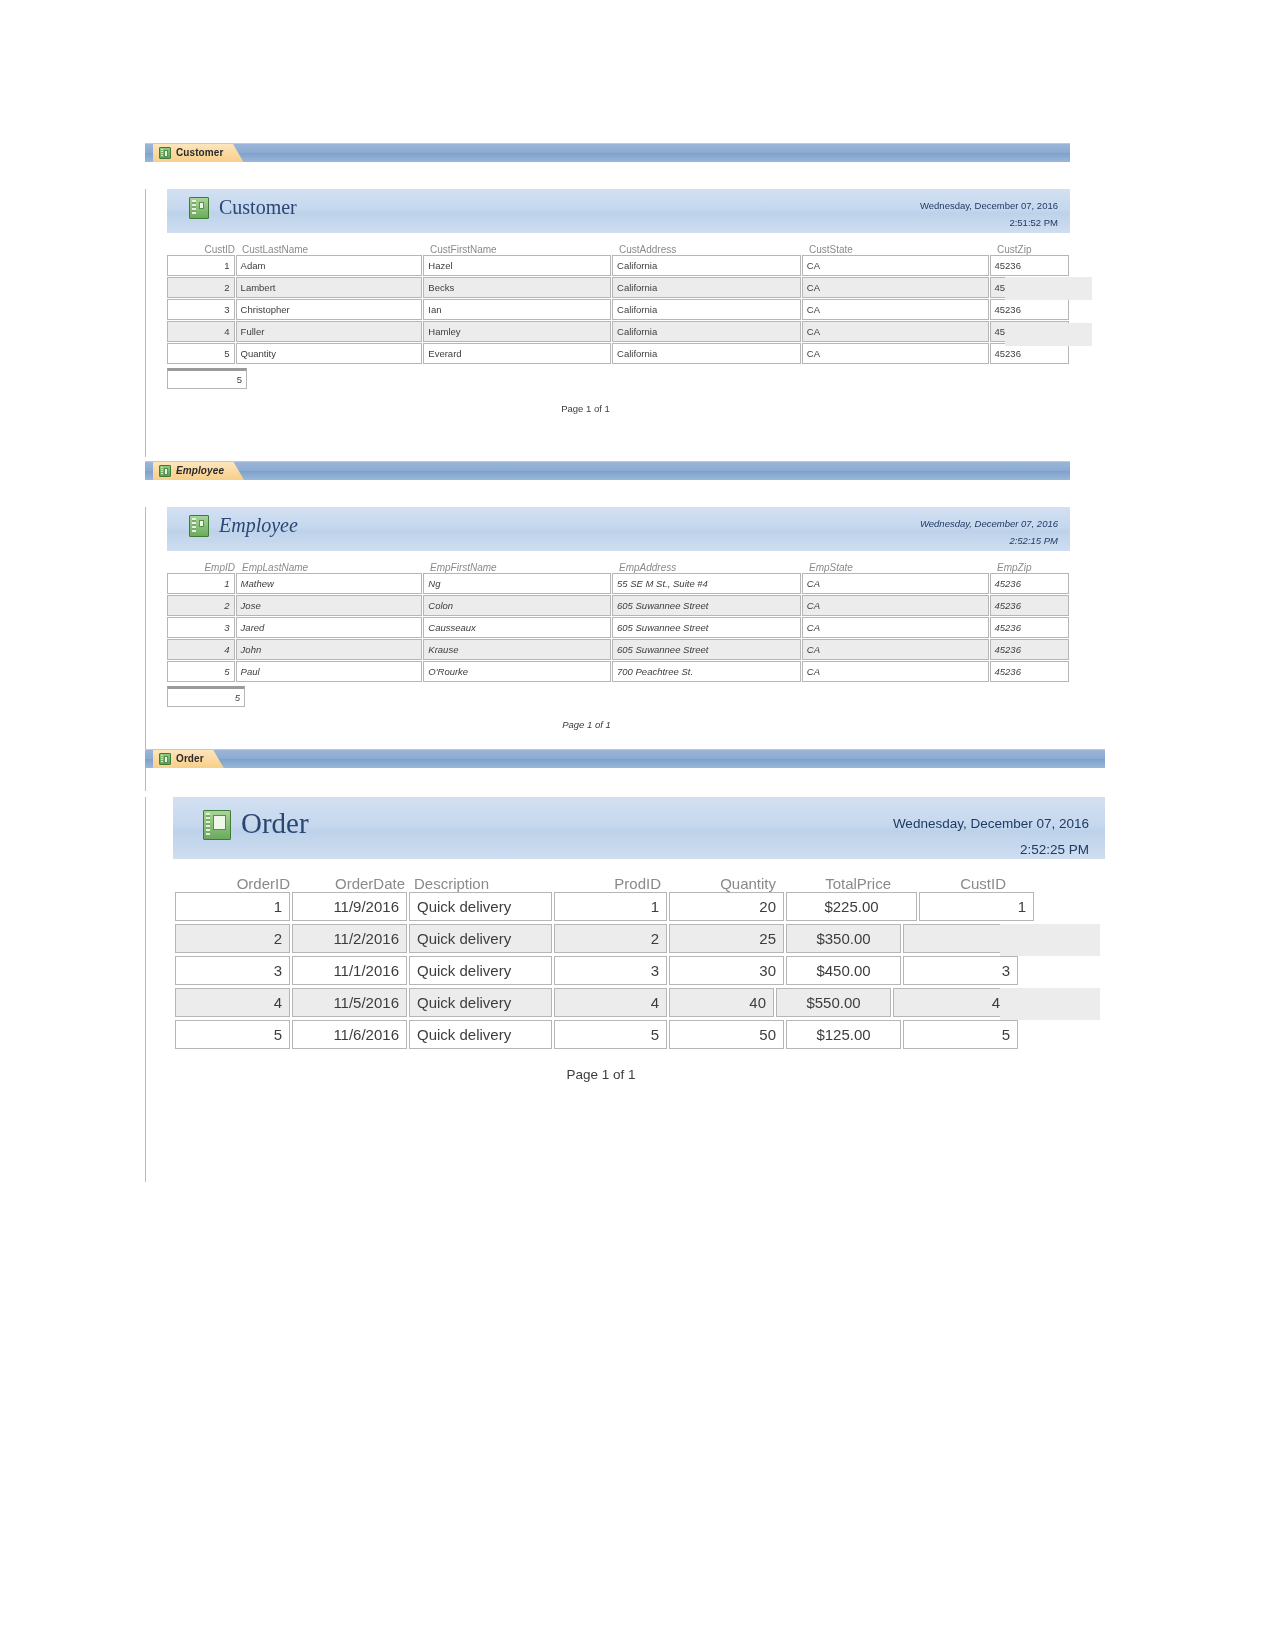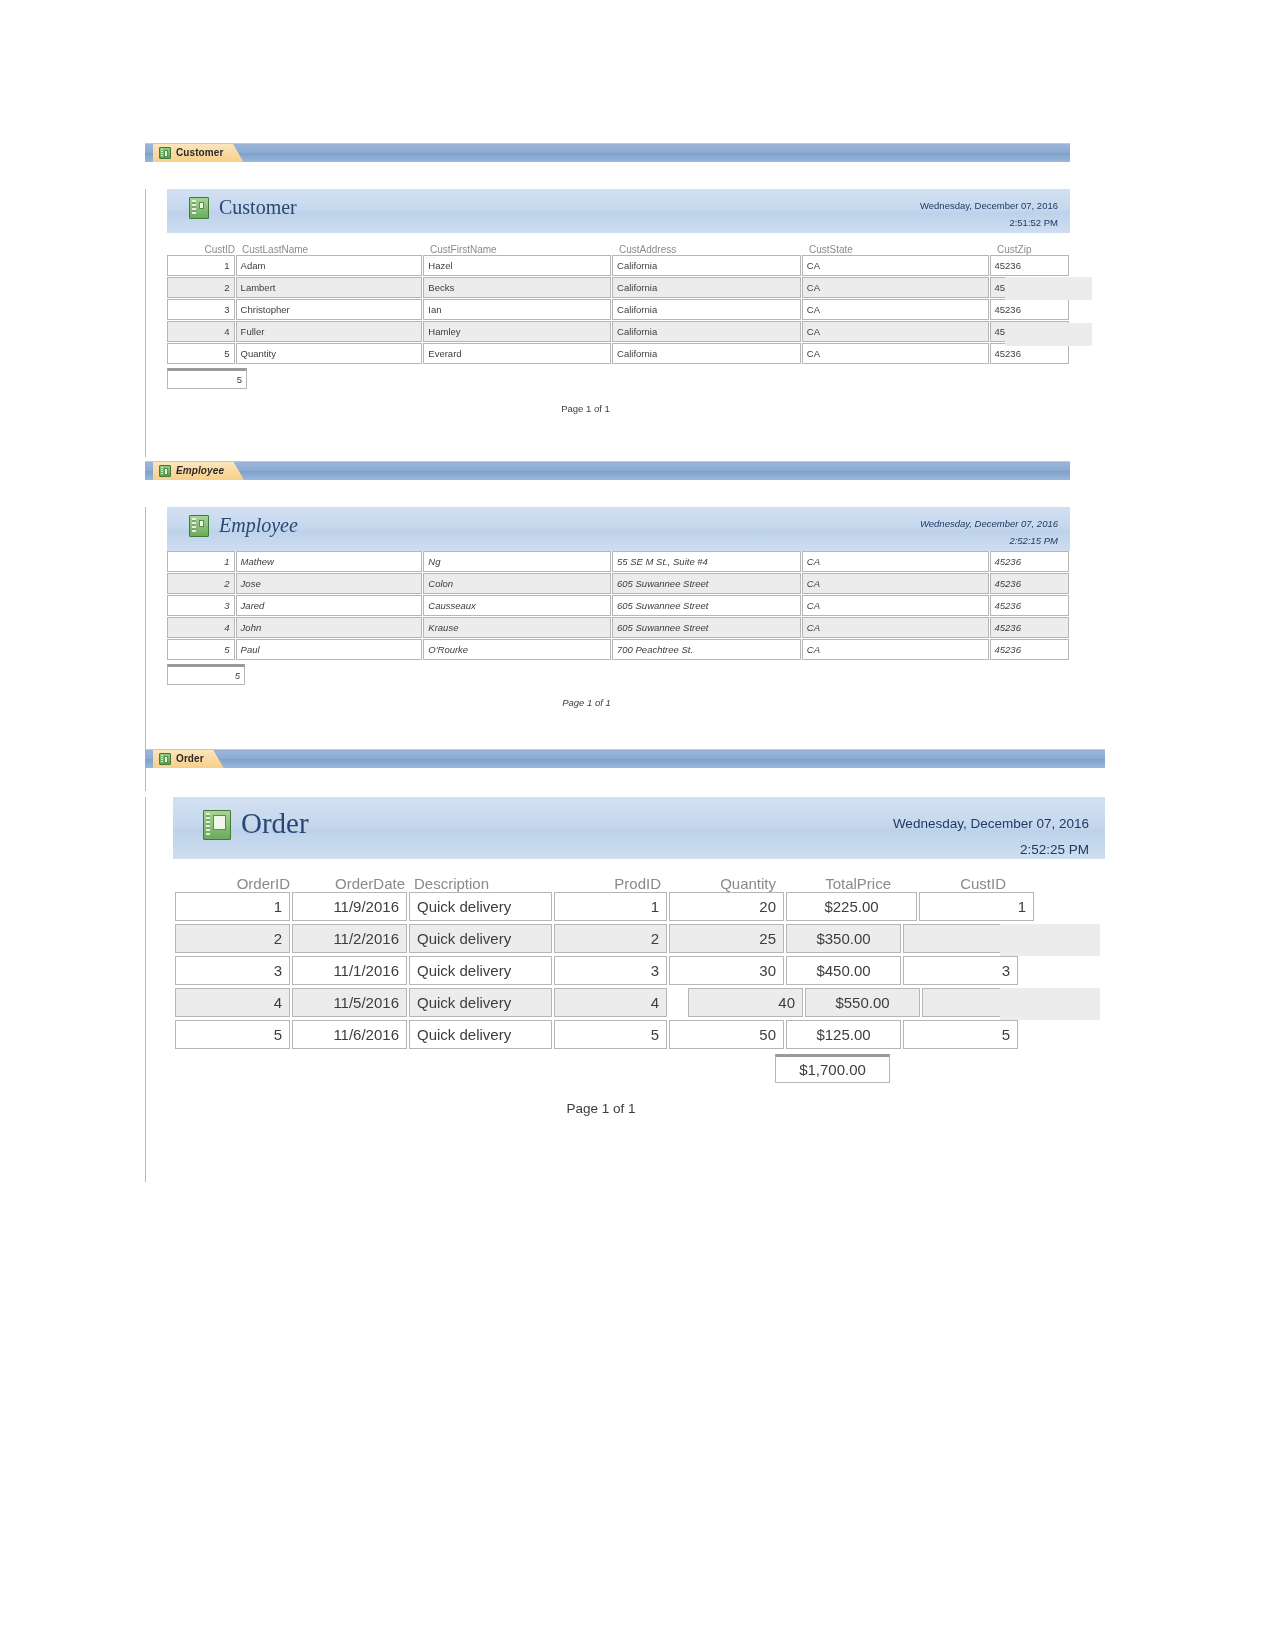--- a/index.html
+++ b/index.html
@@ -297,20 +297,28 @@
         <div class="rpt-title-wrap">
           <span class="rpt-icon"></span>
           <span class="rpt-title">Employee</span>
         </div>
         <div class="rpt-datetime">
           <span>Wednesday, December 07, 2016</span>
           <span>2:52:15 PM</span>
         </div>
       </div>
 
+      <div class="col-head" style="margin:4px 0 0 22px;">
+        <div class="ch" style="width:68px; text-align:right;">EmpID</div>
+        <div class="ch" style="width:188px; padding-left:7px;">EmpLastName</div>
+        <div class="ch" style="width:189px; padding-left:7px;">EmpFirstName</div>
+        <div class="ch" style="width:190px; padding-left:7px;">EmpAddress</div>
+        <div class="ch" style="width:188px; padding-left:7px;">EmpState</div>
+        <div class="ch" style="width:80px; padding-left:7px;">EmpZip</div>
+      </div>
 
       <div class="rows" style="margin-left:22px;">
         <div class="row">
           <div class="cell num" style="width:68px;">1</div>
           <div class="cell" style="width:188px;">Mathew</div>
           <div class="cell" style="width:189px;">Ng</div>
           <div class="cell" style="width:190px;">55 SE M St., Suite #4</div>
           <div class="cell" style="width:188px;">CA</div>
           <div class="cell" style="width:80px;">45236</div>
         </div>
@@ -416,36 +424,33 @@
           <div class="cell num" style="width:113px;">3</div>
           <div class="cell num" style="width:115px;">30</div>
           <div class="cell num" style="width:115px; justify-content:center;">$450.00</div>
           <div class="cell num" style="width:115px;">3</div>
         </div>
         <div class="row alt">
           <div class="cell num" style="width:115px;">4</div>
           <div class="cell num" style="width:115px;">11/5/2016</div>
           <div class="cell" style="width:143px;">Quick delivery</div>
           <div class="cell num" style="width:113px;">4</div>
-          <div class="cell num" style="width:115px;margin-left:19px;">40</div>
+          <div class="cell num" style="width:105px;">40</div>
           <div class="cell num" style="width:115px; justify-content:center;">$550.00</div>
           <div class="cell num" style="width:115px;">4</div>
         </div>
         <div class="row">
           <div class="cell num" style="width:115px;">5</div>
           <div class="cell num" style="width:115px;">11/6/2016</div>
           <div class="cell" style="width:143px;">Quick delivery</div>
           <div class="cell num" style="width:113px;">5</div>
           <div class="cell num" style="width:115px;">50</div>
           <div class="cell num" style="width:115px; justify-content:center;">$125.00</div>
           <div class="cell num" style="width:115px;">5</div>
         </div>
       </div>
 
-      <div class="total-row" style="margin:5px 0 0 630px;">
-        <div class="total-cell" style="width:115px; justify-content:center;">$1,700.00</div>
-      </div>
 
       <div class="page-footer" style="margin-top:18px; padding-right:48px;">Page 1 of 1</div>
     </div>
   </div>
 
 </div>
 
 </body></html>

